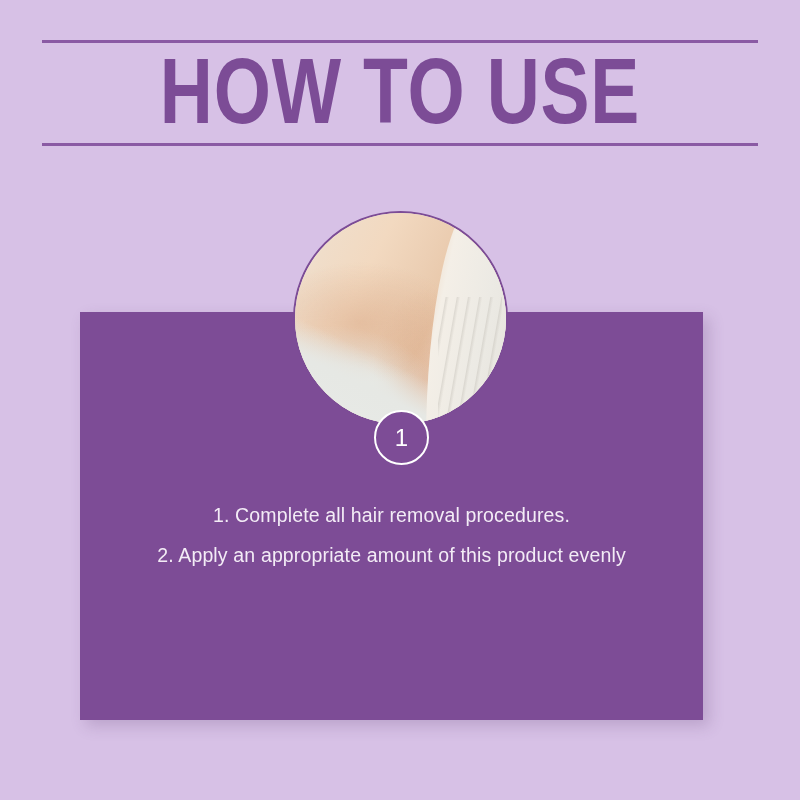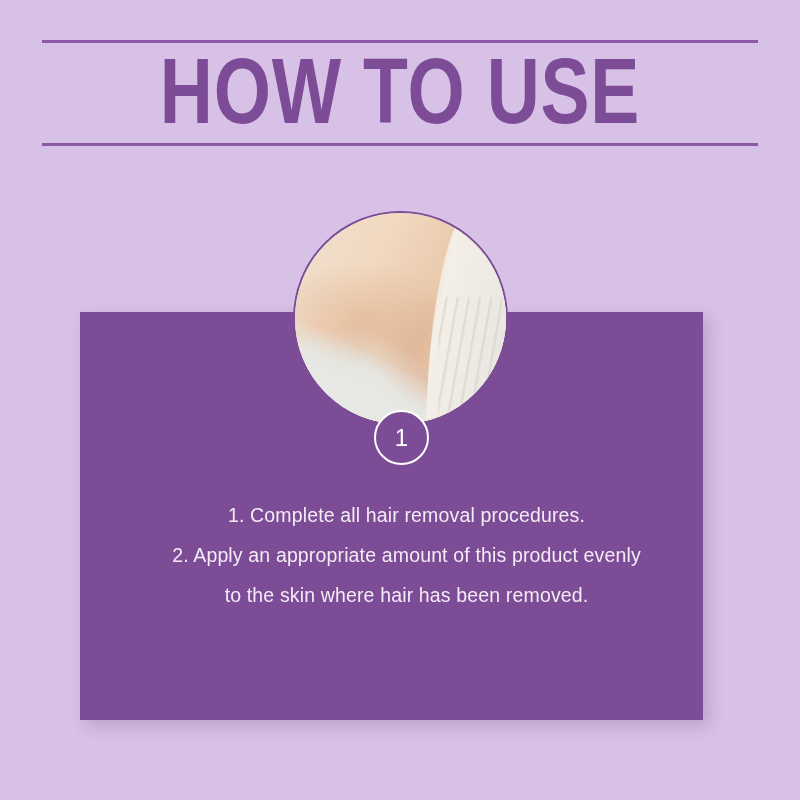--- a/index.html
+++ b/index.html
@@ -161,21 +161,20 @@
   #steps {
     position: absolute;
     left: 80px;
     top: 495px;
     width: 623px;
     text-align: center;
     color: #f3ecf6;
     font-size: 19.5px;
     line-height: 40px;
     letter-spacing: 0.15px;
-    margin-left: 15px;
   }
   #steps .step-line {
     white-space: nowrap;
   }
 </style>
 </head>
 <body>
 
 <div id="poster" style="background: rgb(215, 193, 230);">
 
@@ -195,16 +194,15 @@
     <div class="fold-right-lines"></div>
   </div>
 
   <div id="step-badge" style="background: rgb(125, 76, 150); border-color: rgb(255, 255, 255);">
     <span>1</span>
   </div>
 
   <div id="steps" style="color: rgb(243, 236, 246);">
     <div class="step-line">1. Complete all hair removal procedures.</div>
     <div class="step-line">2. Apply an appropriate amount of this product evenly</div>
-    <div class="step-line">to the skin where hair has been removed.</div>
   </div>
 
 </div>
 
 </body></html>

